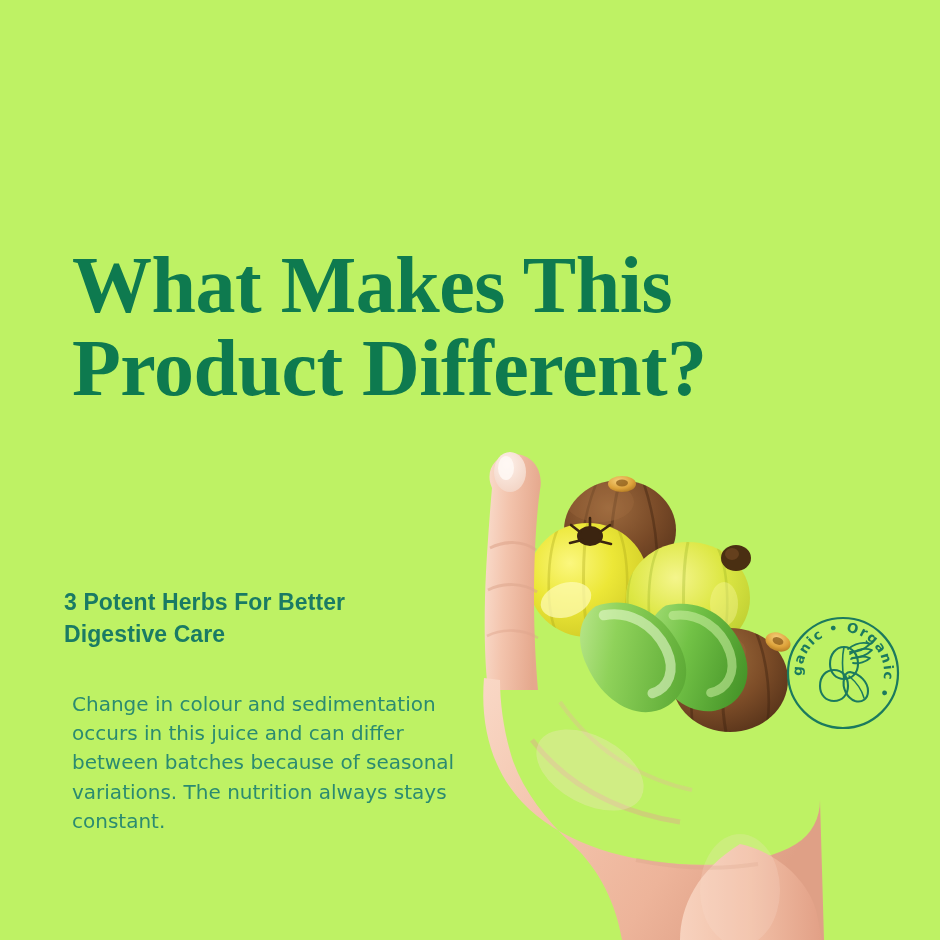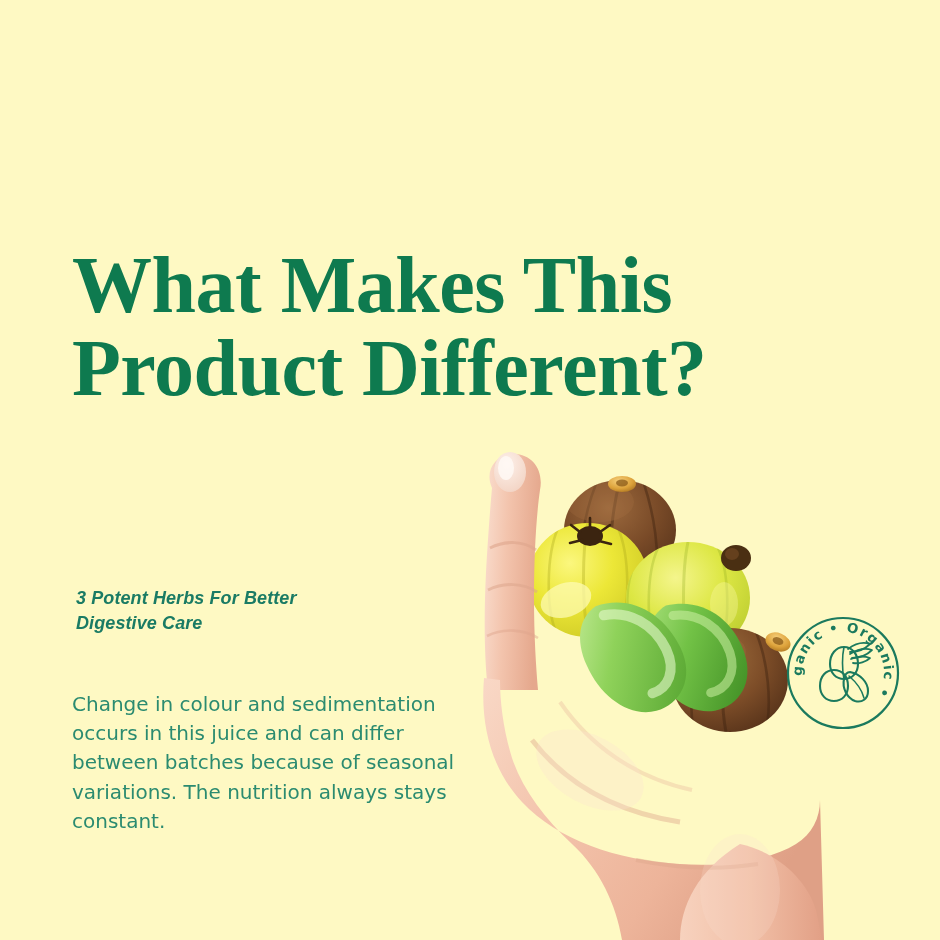--- a/index.html
+++ b/index.html
@@ -11,50 +11,49 @@
   }
 
   body {
     font-family:"Liberation Sans", sans-serif;
     background:#cfe9e3;
   }
 
   #poster {
     position:relative;
     width:940px; height:940px;
-    background:#fef9c3;
+    background:#bef264;
     overflow:hidden;
   }
 
   
   .headline {
     position:absolute;
     left:72px; top:244px;
     width:700px;
     font-family:"Liberation Serif", serif;
     font-weight:700;
     font-size:80px;
     line-height:1.04;
     letter-spacing:-0.5px;
     color:#0e7a4f;
     white-space:pre-line;
   }
 
   .subhead {
     position:absolute;
-    left:76px; top:586px;
+    left:64px; top:586px;
     width:360px;
     font-family:"Liberation Sans", sans-serif;
     font-weight:700;
-    font-size:18px;
+    font-size:23px;
     line-height:1.40;
     letter-spacing:0.1px;
     color:#1a7b64;
     white-space:pre-line;
-    font-style:italic;
   }
 
   .bodycopy {
     position:absolute;
     left:72px; top:690px;
     width:420px;
     font-family:"DejaVu Sans", sans-serif;
     font-weight:400;
     font-size:20px;
     line-height:1.46;

